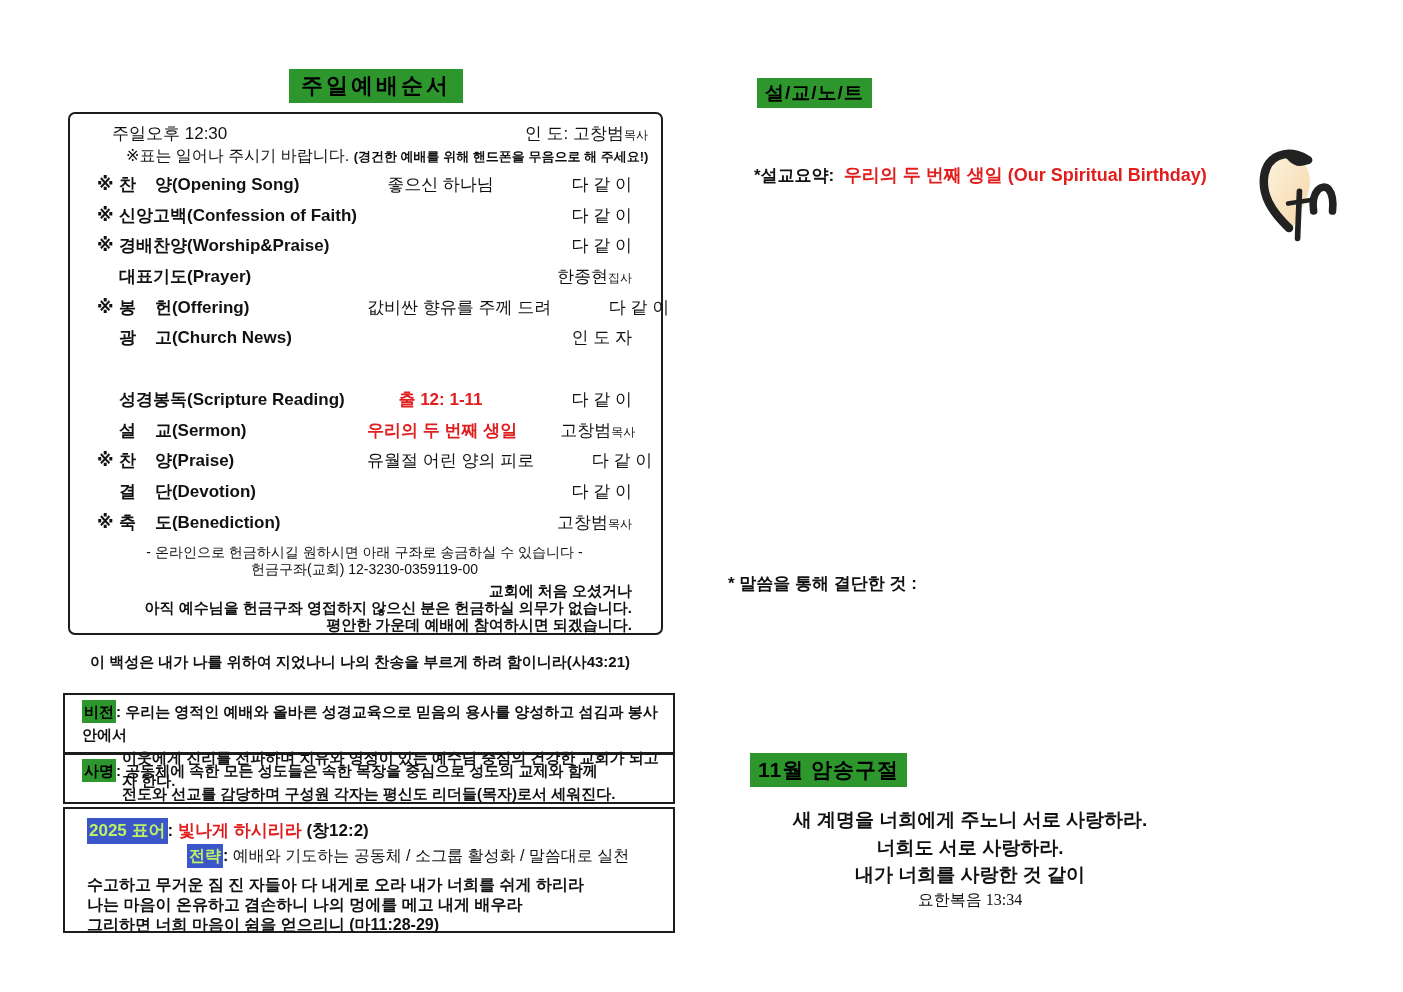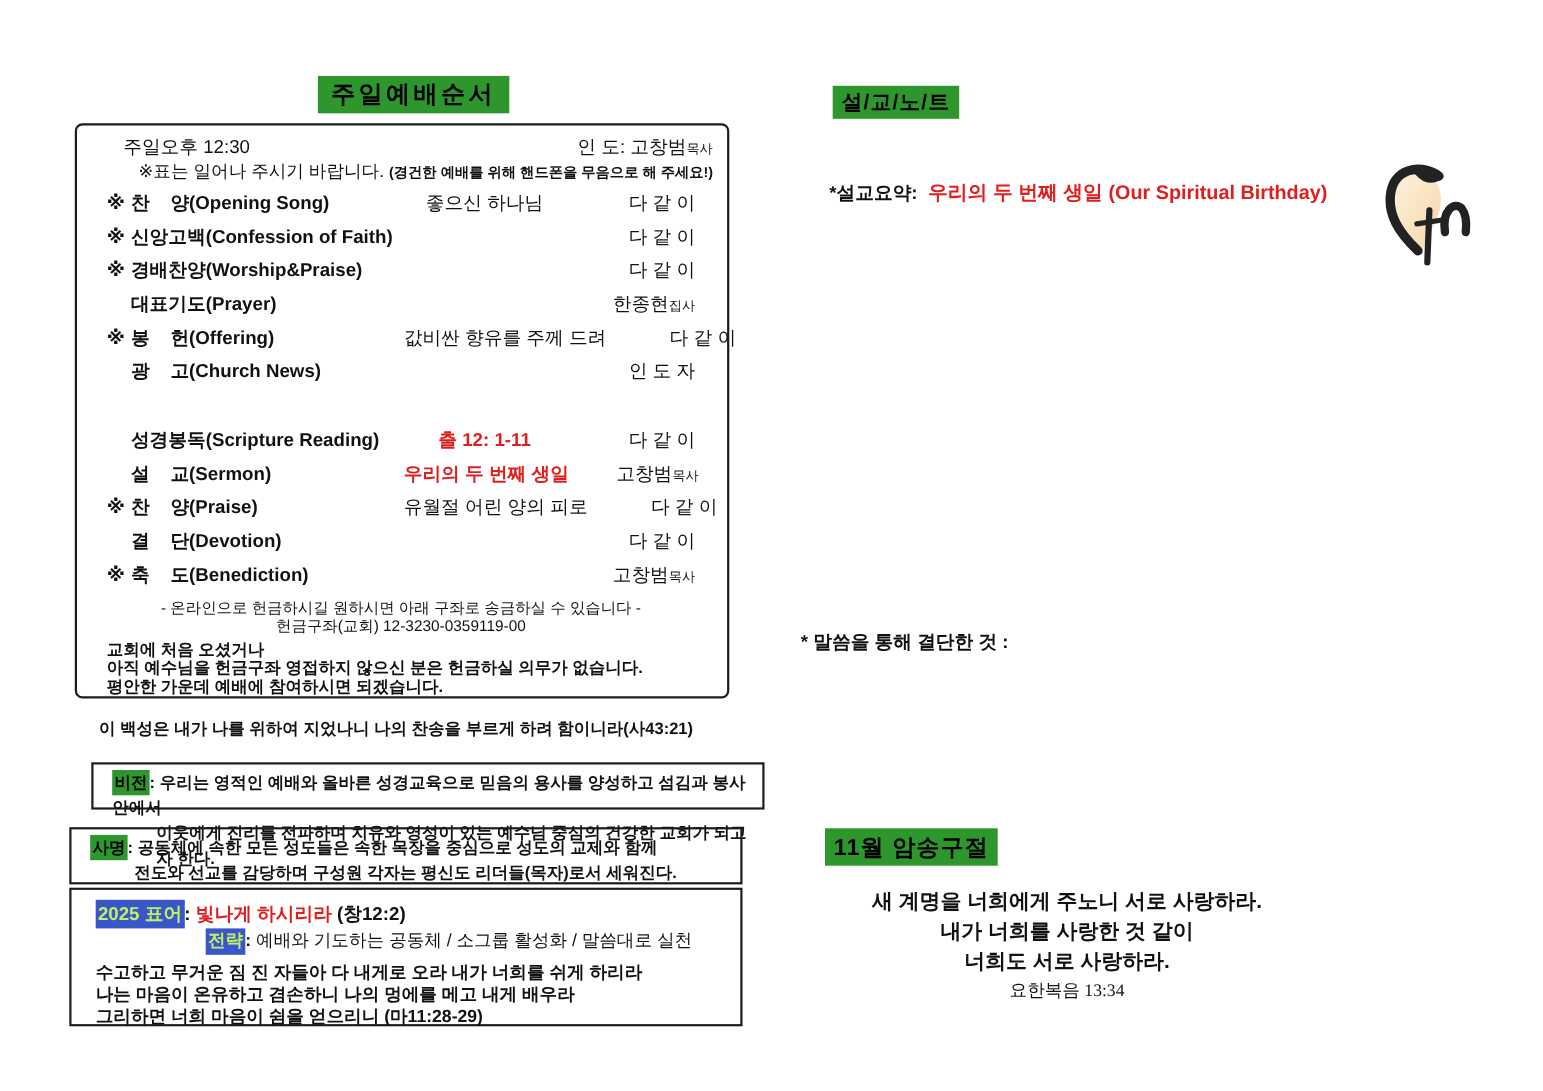--- a/index.html
+++ b/index.html
@@ -20,26 +20,26 @@
   .wb-notice{font-size:16px;height:24px;padding-left:29px;white-space:nowrap;}
   .wb-notice b{font-size:13px;}
   .wrow{display:flex;align-items:baseline;height:30.7px;font-size:17px;line-height:30.7px;}
   .wrow .star{width:22px;font-weight:bold;flex:none;}
   .wrow .item{width:248px;font-weight:bold;white-space:pre;flex:none;}
   .wrow .song{flex:1;text-align:center;white-space:pre;}
   .wrow .song.red{font-weight:bold;}
   .wrow .who{width:118px;text-align:right;white-space:pre;flex:none;}
   .row-spacer{height:30.7px;}
   .offer-note{text-align:center;font-size:14px;line-height:17px;margin-top:6px;}
-  .newcomer{text-align:left;font-size:15px;font-weight:bold;line-height:17px;margin-top:4px;}
+  .newcomer{text-align:right;font-size:15px;font-weight:bold;line-height:17px;margin-top:4px;}
 
   #isaiah-verse{left:60px;top:653px;width:600px;text-align:center;font-size:15px;font-weight:bold;}
 
   .info-box{left:63px;width:612px;border:2px solid #1c1c1c;box-sizing:border-box;padding:5px 14px 0 17px;font-size:15px;font-weight:bold;line-height:23px;}
-  #vision-box{top:693px;height:43px;margin-left:20px;}
+  #vision-box{top:693px;height:62px;}
   #mission-box{top:752px;height:52px;}
   .ib-line2{padding-left:40px;}
   .ib-label{padding:0 2px;}
 
   #motto-box{left:63px;top:807px;width:612px;height:126px;border:2px solid #1c1c1c;box-sizing:border-box;padding:9px 14px 0 22px;}
   .motto-l1{font-size:17px;font-weight:bold;line-height:26px;}
   .motto-l2{font-size:16px;line-height:24px;padding-left:100px;}
   .motto-verse{margin-top:7px;text-align:left;font-size:16px;font-weight:bold;line-height:20px;}
 
   
@@ -193,18 +193,18 @@
     <path d="M34,59 L60,55" stroke="#222" stroke-width="5" stroke-linecap="round"></path>
     <path d="M61,67 C58,46 70,37 77,44 C81,49 82,58 81,67" fill="none" stroke="#222" stroke-width="8" stroke-linecap="round"></path>
   </svg>
 
   <div class="abs" id="decision-line">* 말씀을 통해 결단한 것 :</div>
 
   <div class="abs green-tag" id="memory-title">11월 암송구절</div>
 
   <div class="abs" id="memory-verse">
     <div>새 계명을 너희에게 주노니 서로 사랑하라.</div>
+    <div>너희도 서로 사랑하라.</div>
     <div>내가 너희를 사랑한 것 같이</div>
-    <div>너희도 서로 사랑하라.</div>
   </div>
   <div class="abs" id="memory-ref">요한복음 13:34</div>
 
 </div>
 
 </body></html>

